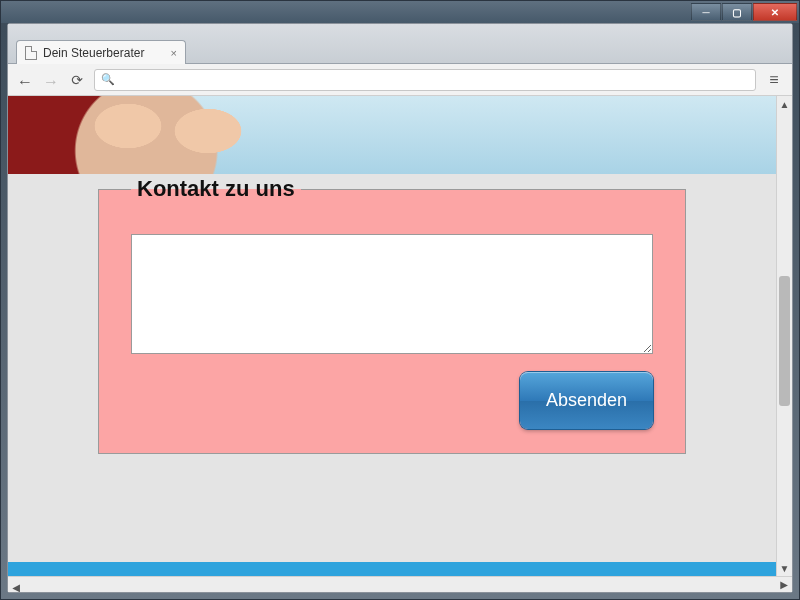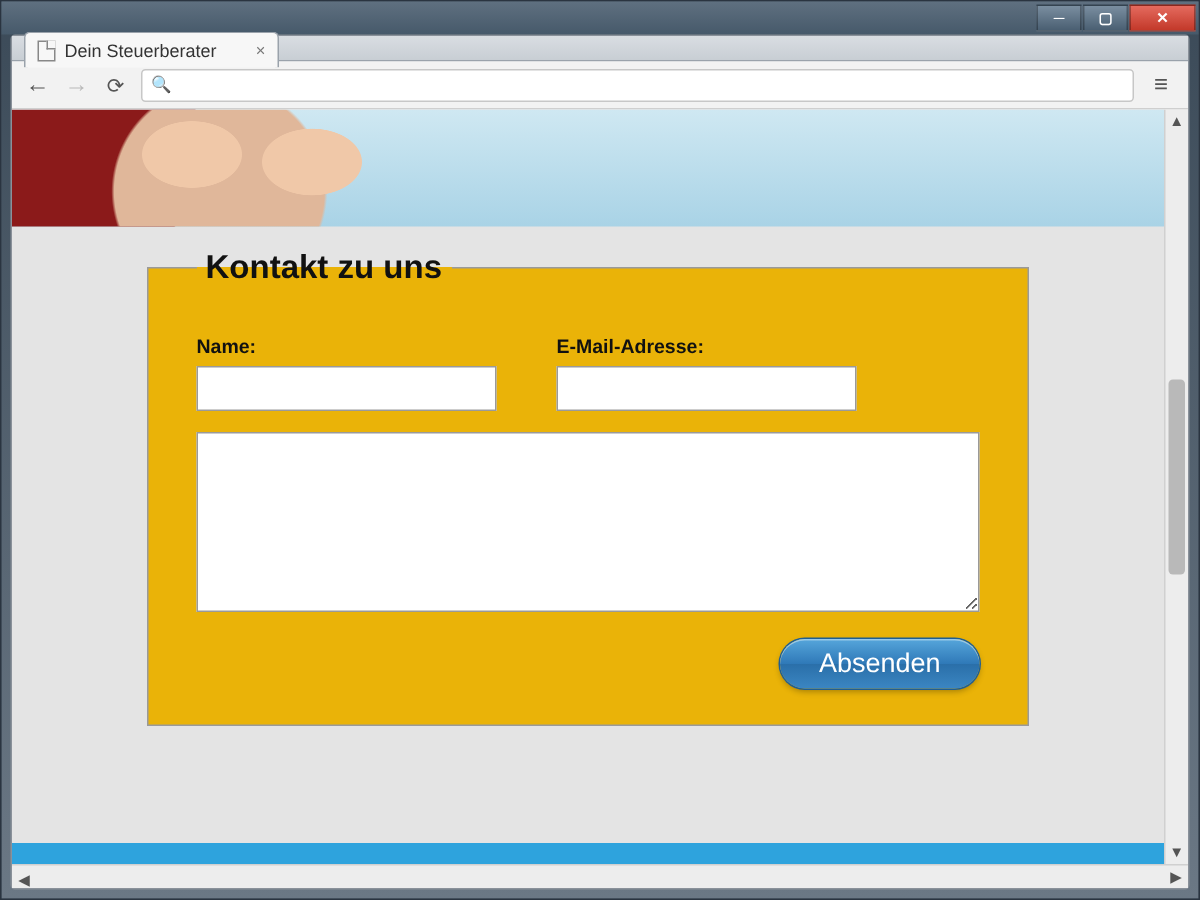--- a/index.html
+++ b/index.html
@@ -30,22 +30,22 @@
   .win-max::before { content:"▢"; }
   .win-close::before { content:"✕"; }
 
   
   .browser {
     position: absolute; top:22px; left:6px; right:6px; bottom:6px;
     background: #fff; border:1px solid #8a919a; border-radius:3px;
     display:flex; flex-direction:column;
   }
   .tabstrip {
-    height: 17px; background: linear-gradient(#d9dde2,#c8ced4);
-    display:flex; align-items:center; padding-left:8px;
+    height: 40px; background: linear-gradient(#d9dde2,#c8ced4);
+    display:flex; align-items:flex-end; padding-left:8px;
     border-bottom:1px solid #9aa2ab;
   }
   .tab {
     height:24px; min-width:170px;
     background:#f7f7f7; border:1px solid #9aa2ab; border-bottom:none;
     border-radius:4px 4px 0 0; display:flex; align-items:center;
     padding:0 8px; gap:6px; font-size:12px; color:#333;
     position:relative; top:1px;
   }
   .page-icon { width:12px; height:14px; border:1px solid #888; position:relative; }
@@ -99,42 +99,42 @@
   }
   .hero .fingers {
     position:absolute; left:60px; top:-10px; width:220px; height:90px;
     background:
       radial-gradient(ellipse 60px 40px at 60px 40px, #f0c8a8 0 55%, transparent 56%),
       radial-gradient(ellipse 60px 40px at 140px 45px, #f0c8a8 0 55%, transparent 56%);
   }
 
   .form-wrap { padding: 0 90px; }
   fieldset.contact {
-    margin-top:14px;
-    border:1px solid #9a9a9a; background:#eab308;
+    margin-top:2px;
+    border:1px solid #9a9a9a; background:#fca5a5;
     padding:18px 32px 24px 32px;
   }
   fieldset.contact legend {
     font-size:22px; font-weight:bold; color:#111; padding:0 6px;
   }
   .row { display:flex; gap:40px; margin-top:14px; }
   .field { display:flex; flex-direction:column; gap:6px; }
   .field label { font-size:13px; font-weight:bold; color:#111; }
   .field input[type=text] {
     width:200px; height:30px; border:1px solid #9a9a9a; background:#fff; padding:0 4px; font-size:13px;
   }
   .field.full { width:100%; }
   .field textarea {
     width:100%; height:120px; border:1px solid #9a9a9a; background:#fff; resize:both; padding:4px; font-size:13px;
   }
   .actions { display:flex; justify-content:flex-end; margin-top:18px; }
   .submit {
-    border:none; padding:6px 26px; font-size:18px; color:#fff; cursor:pointer;
+    border:none; padding:18px 26px; font-size:18px; color:#fff; cursor:pointer;
     background: linear-gradient(#56a6db,#2f79b8 50%,#2a6fa9 51%,#3b86c2);
-    border-radius:20px; box-shadow: 0 0 0 1px #1f5e93, 0 2px 4px rgba(0,0,0,.3), inset 0 1px 0 rgba(255,255,255,.4);
+    border-radius:8px; box-shadow: 0 0 0 1px #1f5e93, 0 2px 4px rgba(0,0,0,.3), inset 0 1px 0 rgba(255,255,255,.4);
   }
   .footer-bar {
     position:absolute; left:0; bottom:0; right:0; height:14px;
     background:#2ea3dd;
   }
 </style>
 </head>
 <body>
 
 <div class="os-window">
@@ -168,30 +168,20 @@
       <div class="page">
 
         <div class="hero">
           <div class="fingers"></div>
         </div>
 
         <div class="form-wrap">
           <fieldset class="contact">
             <legend>Kontakt zu uns</legend>
 
-            <div class="row">
-              <div class="field">
-                <label>Name:</label>
-                <input type="text" value="" style="">
-              </div>
-              <div class="field">
-                <label>E-Mail-Adresse:</label>
-                <input type="text" value="" style="">
-              </div>
-            </div>
 
             <div class="row">
               <div class="field full">
                 <textarea value="" style=""></textarea>
               </div>
             </div>
 
             <div class="actions">
               <button class="submit">Absenden</button>
             </div>

